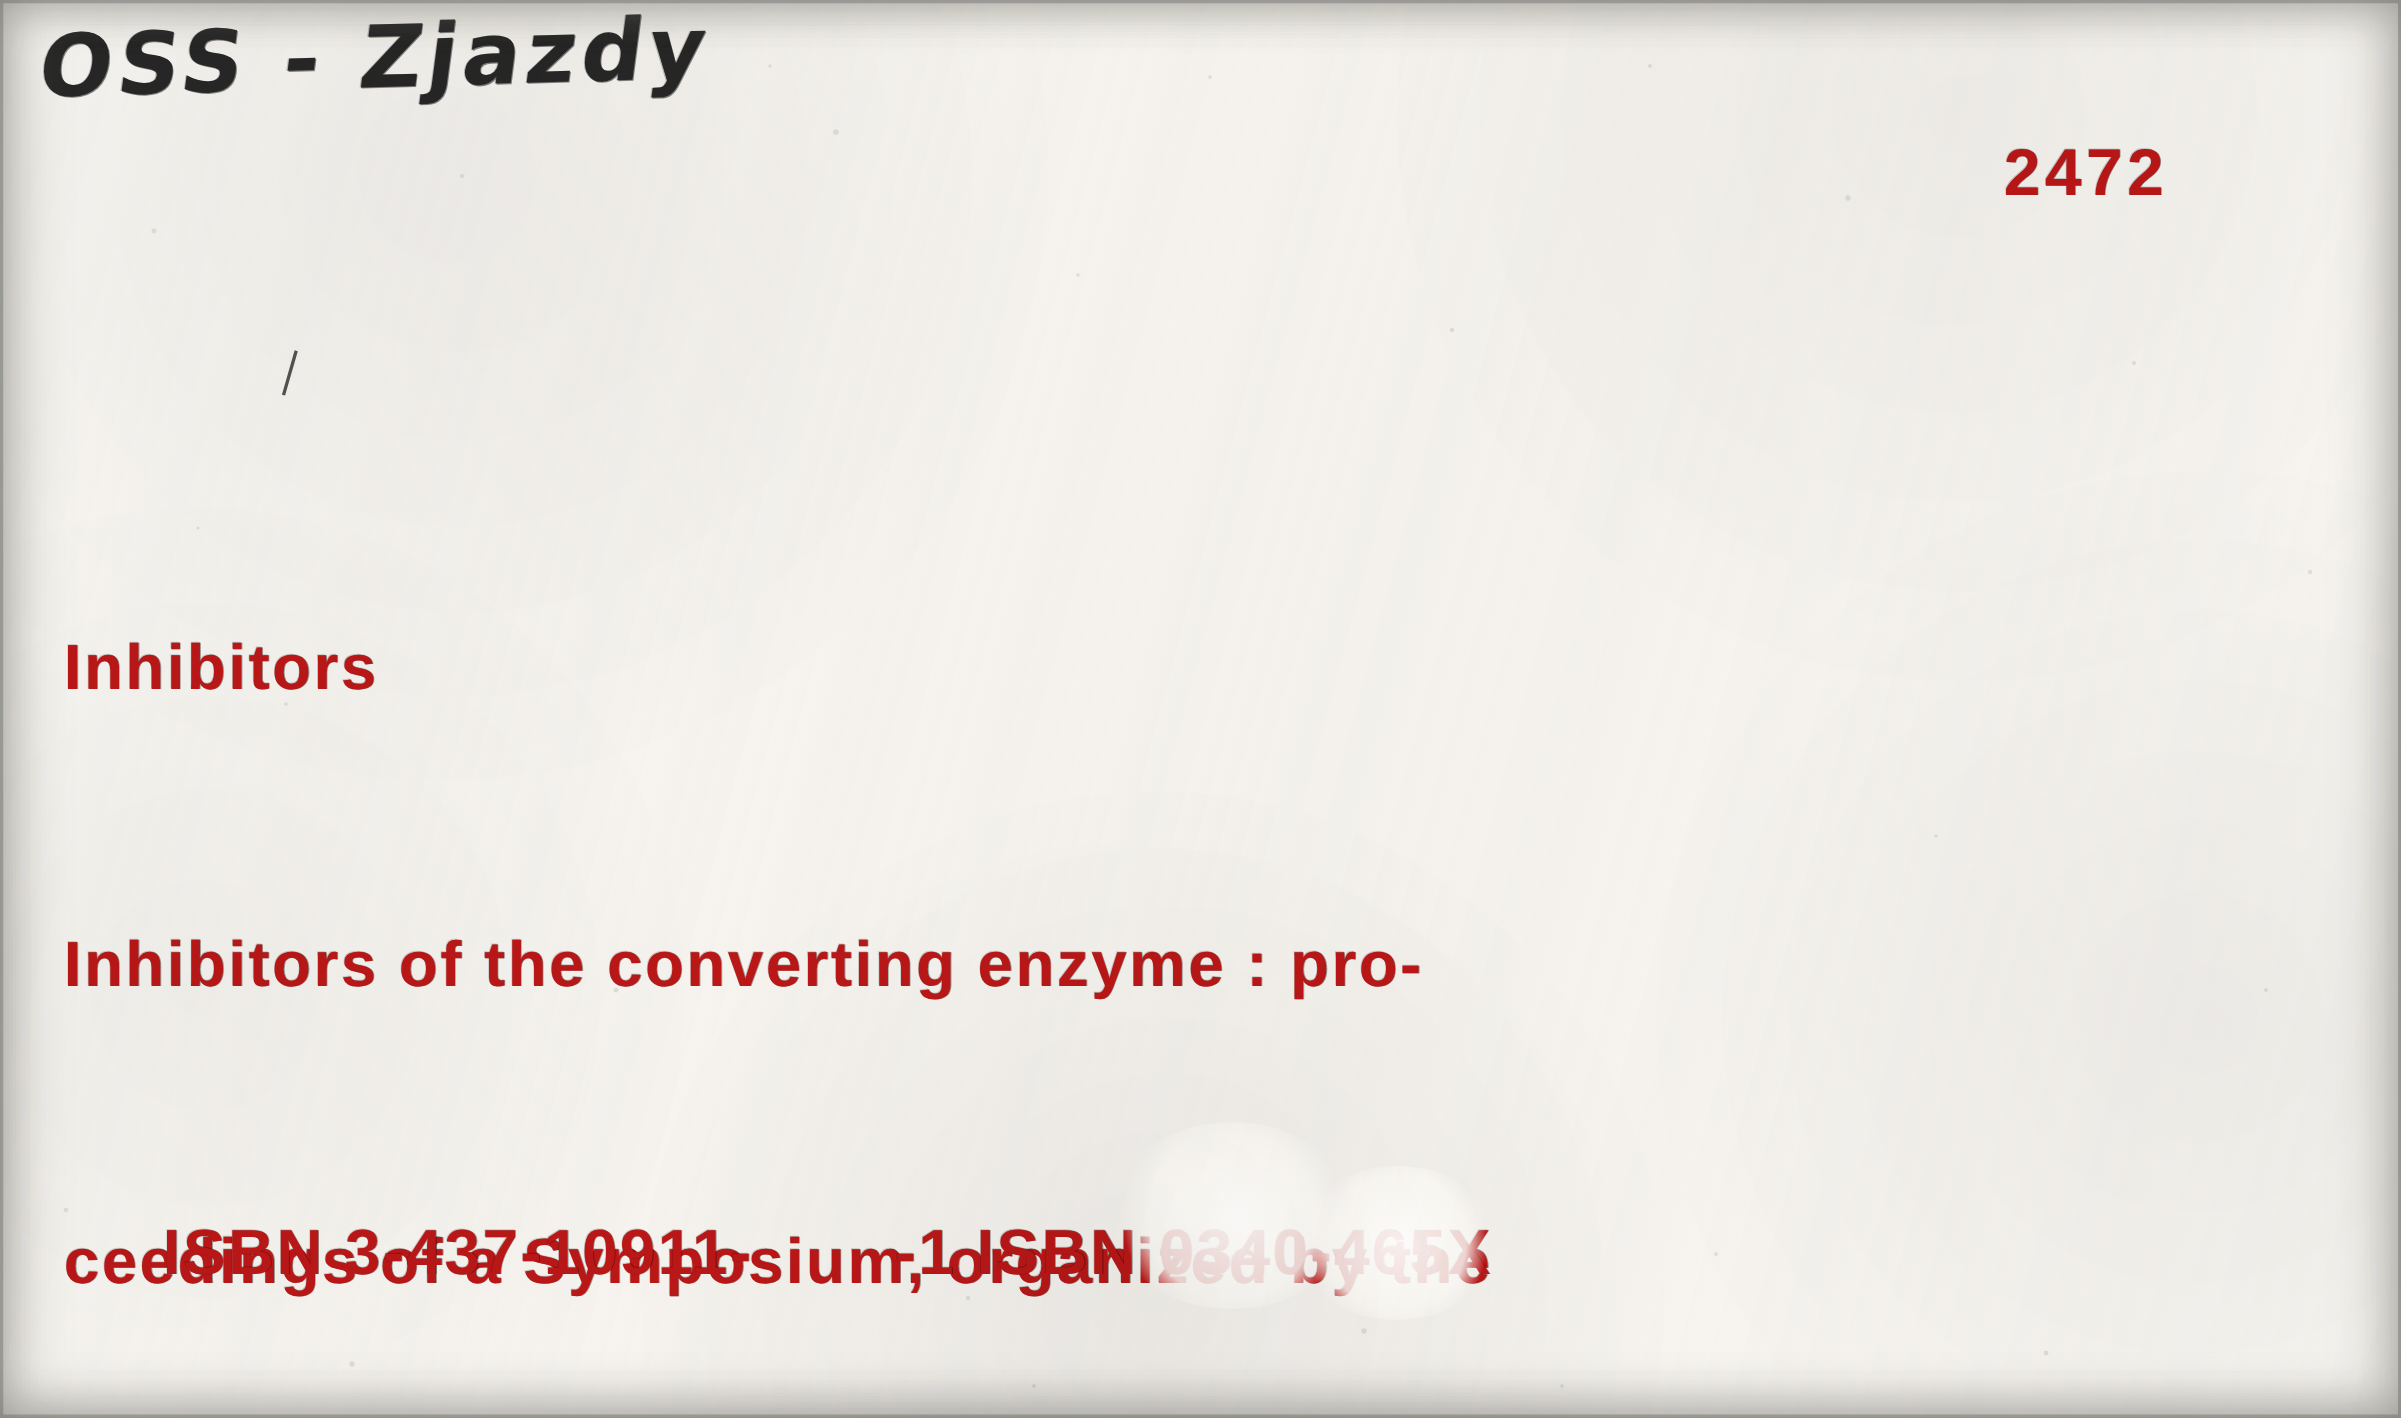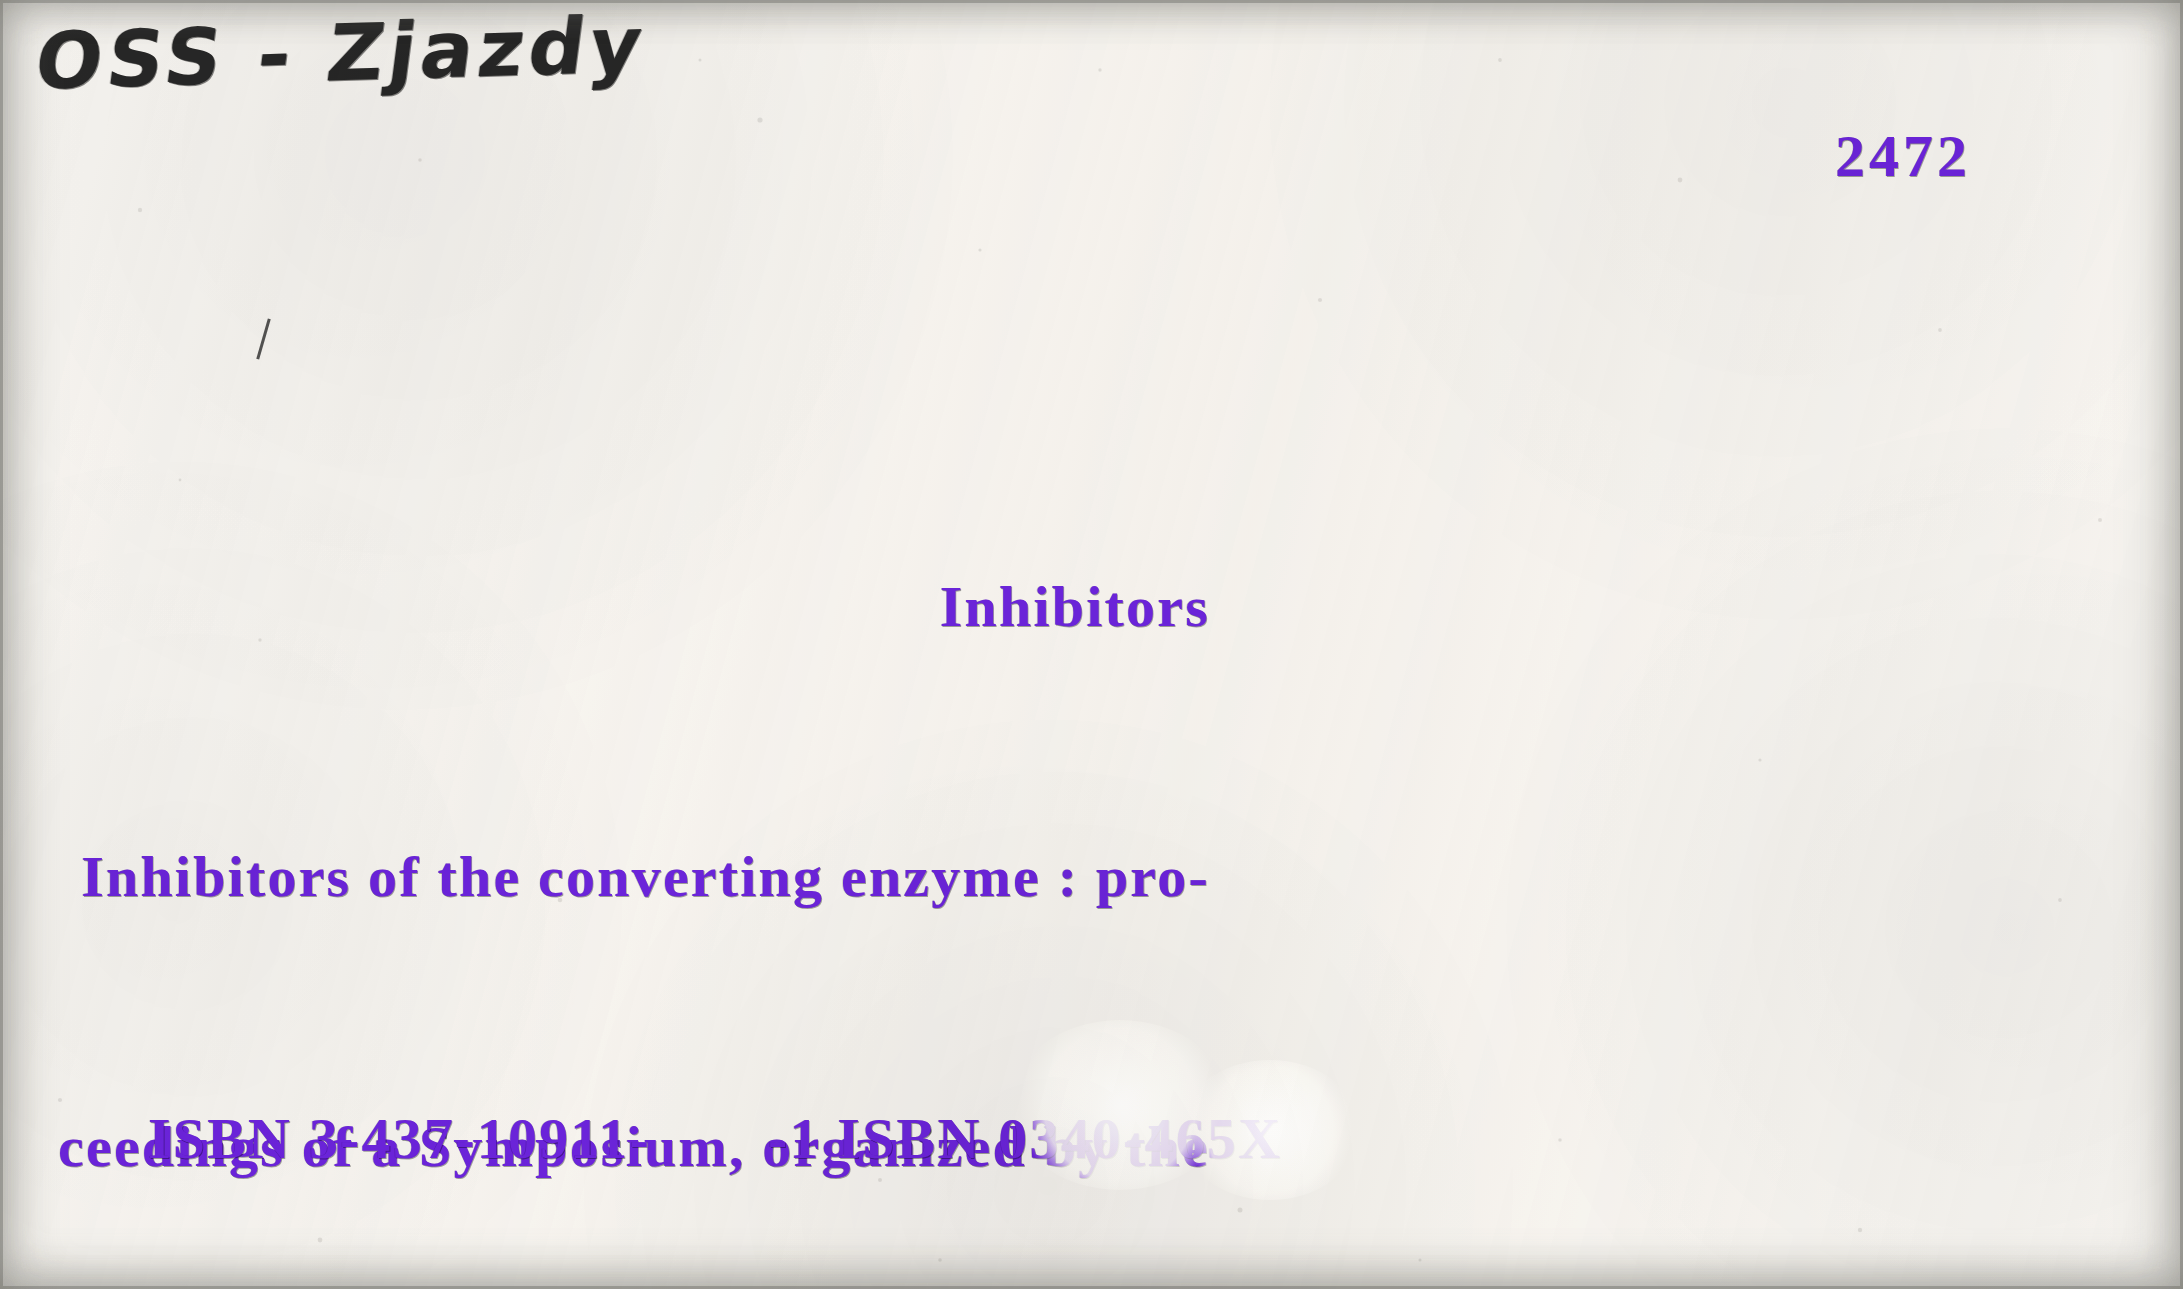--- a/index.html
+++ b/index.html
@@ -77,22 +77,22 @@
     width: 3px;
     height: 42px;
     background: #222;
     transform: rotate(16deg);
     opacity: 0.75;
   }
 
   
   .tw {
     position: absolute;
-    font-family: Liberation Serif, serif;
-    color: #6d28d9;
+    font-family: Liberation Sans, sans-serif;
+    color: #b91c1c;
     white-space: pre;
     letter-spacing: 1px;
     font-weight: 700;
     text-shadow:
       0.8px 0.6px 0 rgba(0,0,0,0.35),
       -0.6px -0.4px 0 rgba(0,0,0,0.18);
   }
   #accession {
     right: 212px;
     top: 122px;
@@ -105,21 +105,21 @@
     font-size: 60px;
     letter-spacing: 2px;
   }
   #body-block {
     left: 58px;
     top: 382px;
     font-size: 58px;
     line-height: 90px;
     letter-spacing: 2.2px;
   }
-  #body-block .line { display: block; text-align: right; }
+  #body-block .line { display: block; }
   #isbn-line {
     left: 148px;
     top: 1105px;
     font-size: 58px;
     letter-spacing: 2.2px;
   }
   .fade-right {
     
   }
 </style>

